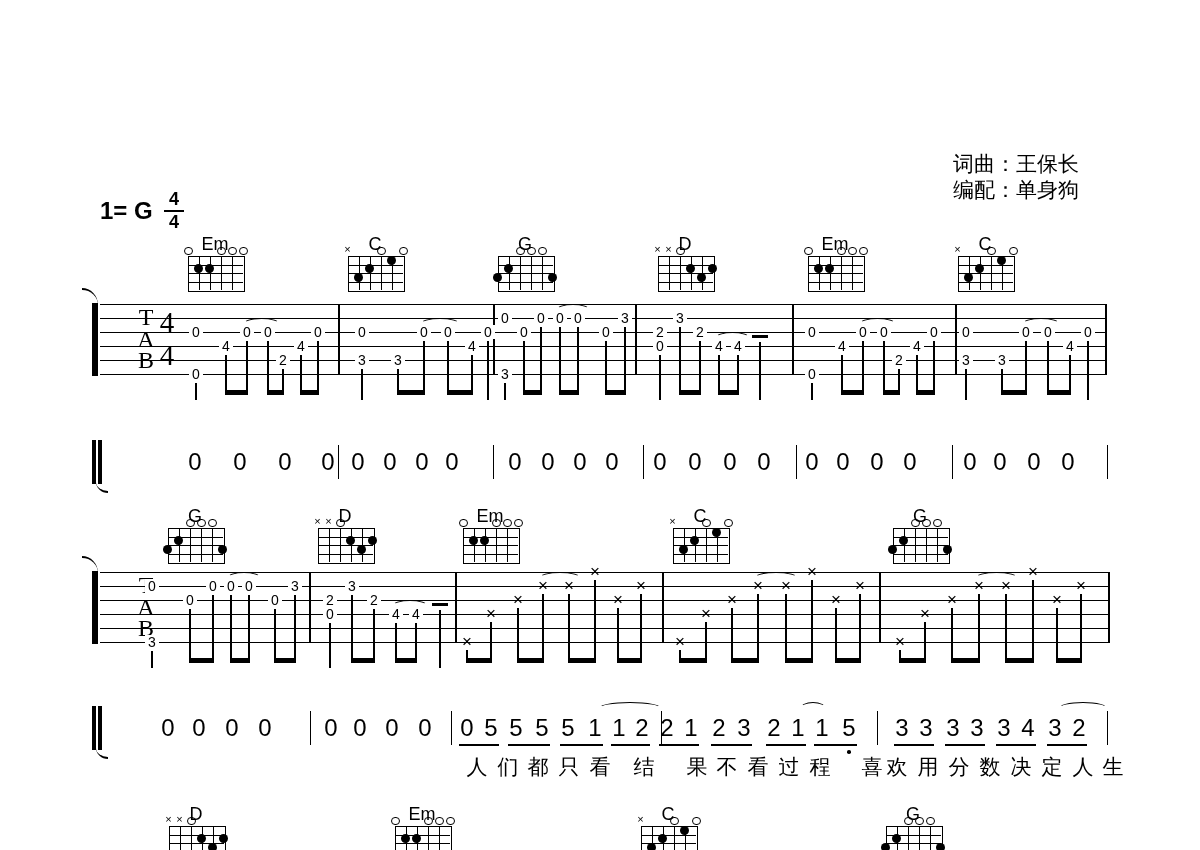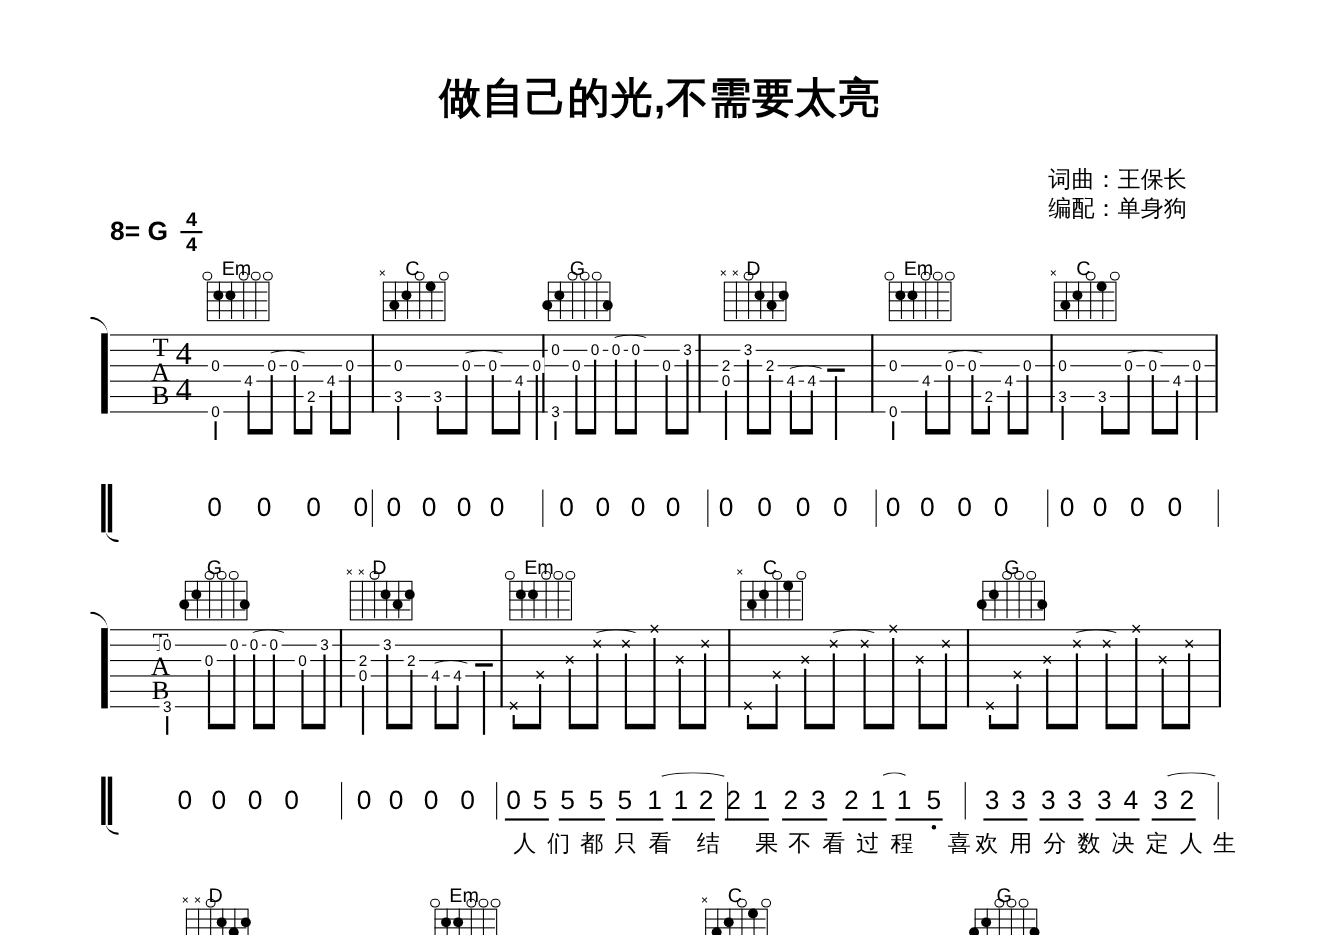--- a/index.html
+++ b/index.html
@@ -10,26 +10,25 @@
   .artist{left:0;top:118px;width:1200px;text-align:center;font-size:27px;font-weight:600;}
   .credits{left:953px;top:151px;font-size:21px;line-height:26px;}
   .key{left:100px;top:197px;font-size:24px;font-weight:600;}
   .fraction{left:162px;top:190px;width:24px;text-align:center;font-size:18px;font-weight:700;line-height:19px;}
   .fracbar{width:20px;height:2px;background:#000;margin:1px auto;}
 </style>
 </head>
 <body>
 
 <div class="sheet" id="sheet">
-  <div class="abs title">做自己的光,不需要太亮</div>
   <div class="abs credits">
     <div>词曲：王保长</div>
     <div>编配：单身狗</div>
   </div>
-  <div class="abs key">8= G</div>
+  <div class="abs key">1= G</div>
   <div class="abs fraction">
     <div>4</div>
     <div class="fracbar"></div>
     <div>4</div>
   </div>
 <div class="abs" style="left: 100px; top: 304px; width: 1005px; height: 1.3px; background: rgb(0, 0, 0);"></div>
     <div class="abs" style="left: 100px; top: 318px; width: 1005px; height: 1.3px; background: rgb(0, 0, 0);"></div>
     <div class="abs" style="left: 100px; top: 332px; width: 1005px; height: 1.3px; background: rgb(0, 0, 0);"></div>
     <div class="abs" style="left: 100px; top: 346px; width: 1005px; height: 1.3px; background: rgb(0, 0, 0);"></div>
     <div class="abs" style="left: 100px; top: 360px; width: 1005px; height: 1.3px; background: rgb(0, 0, 0);"></div>

